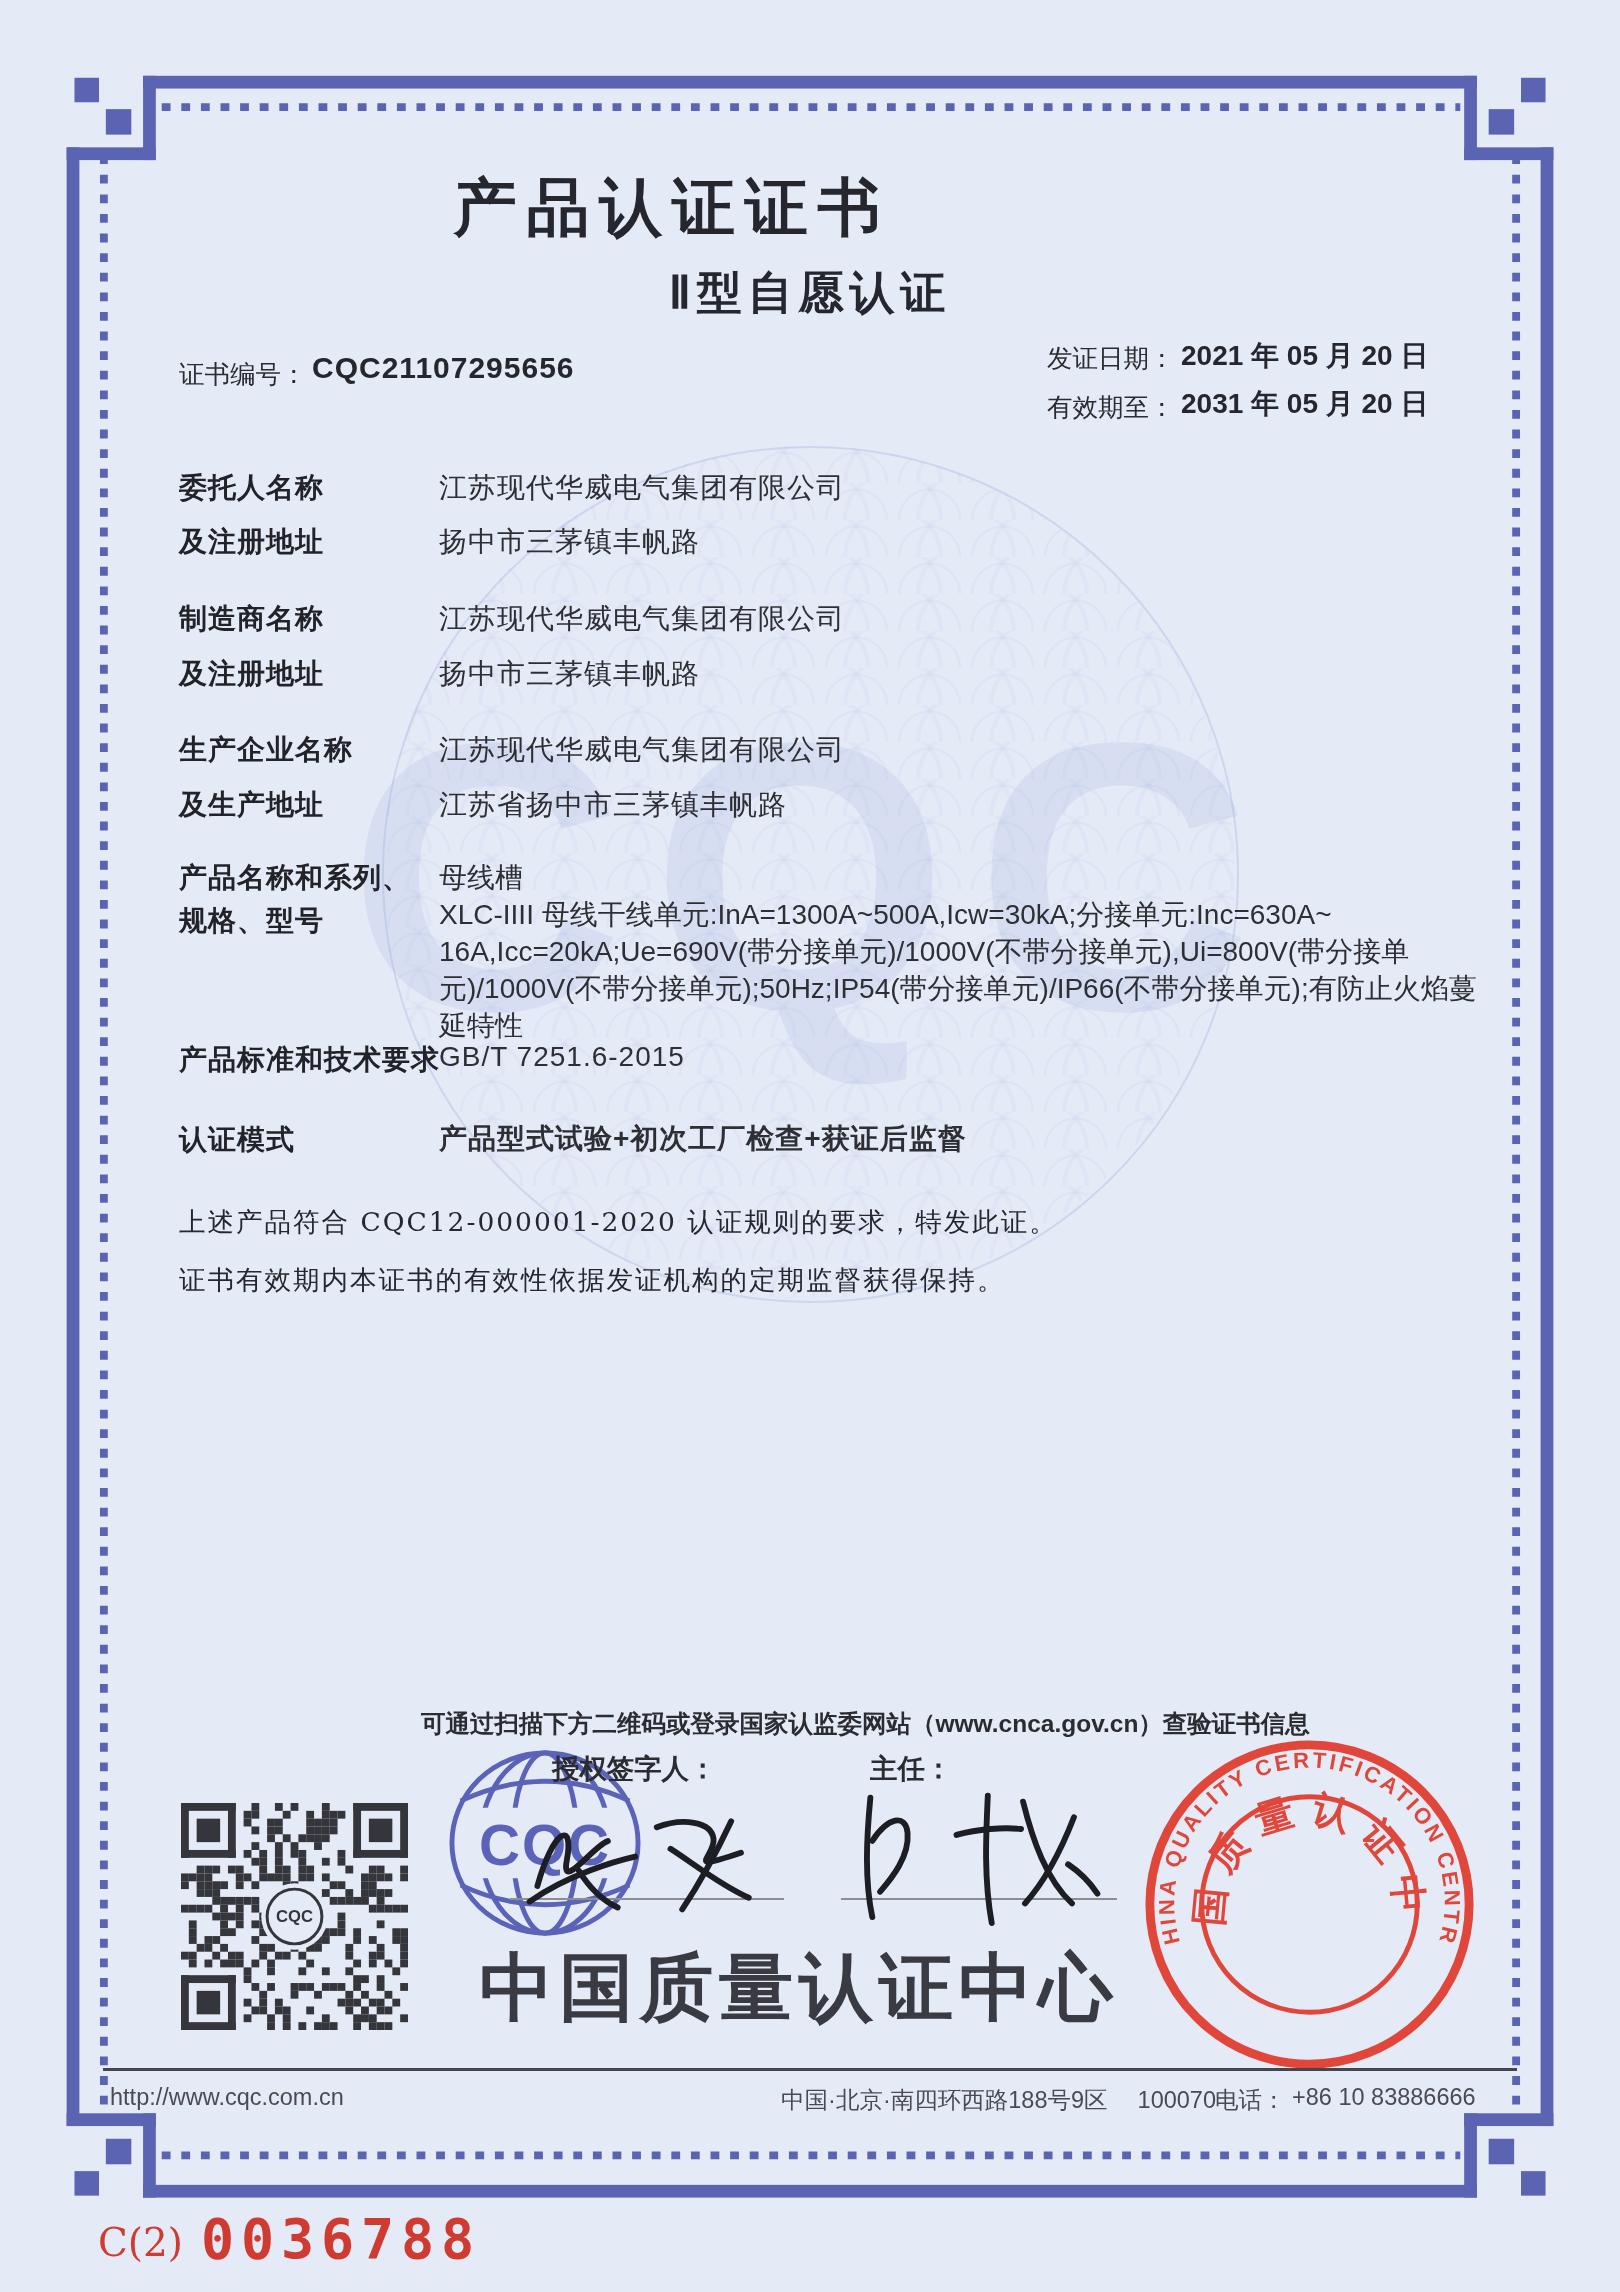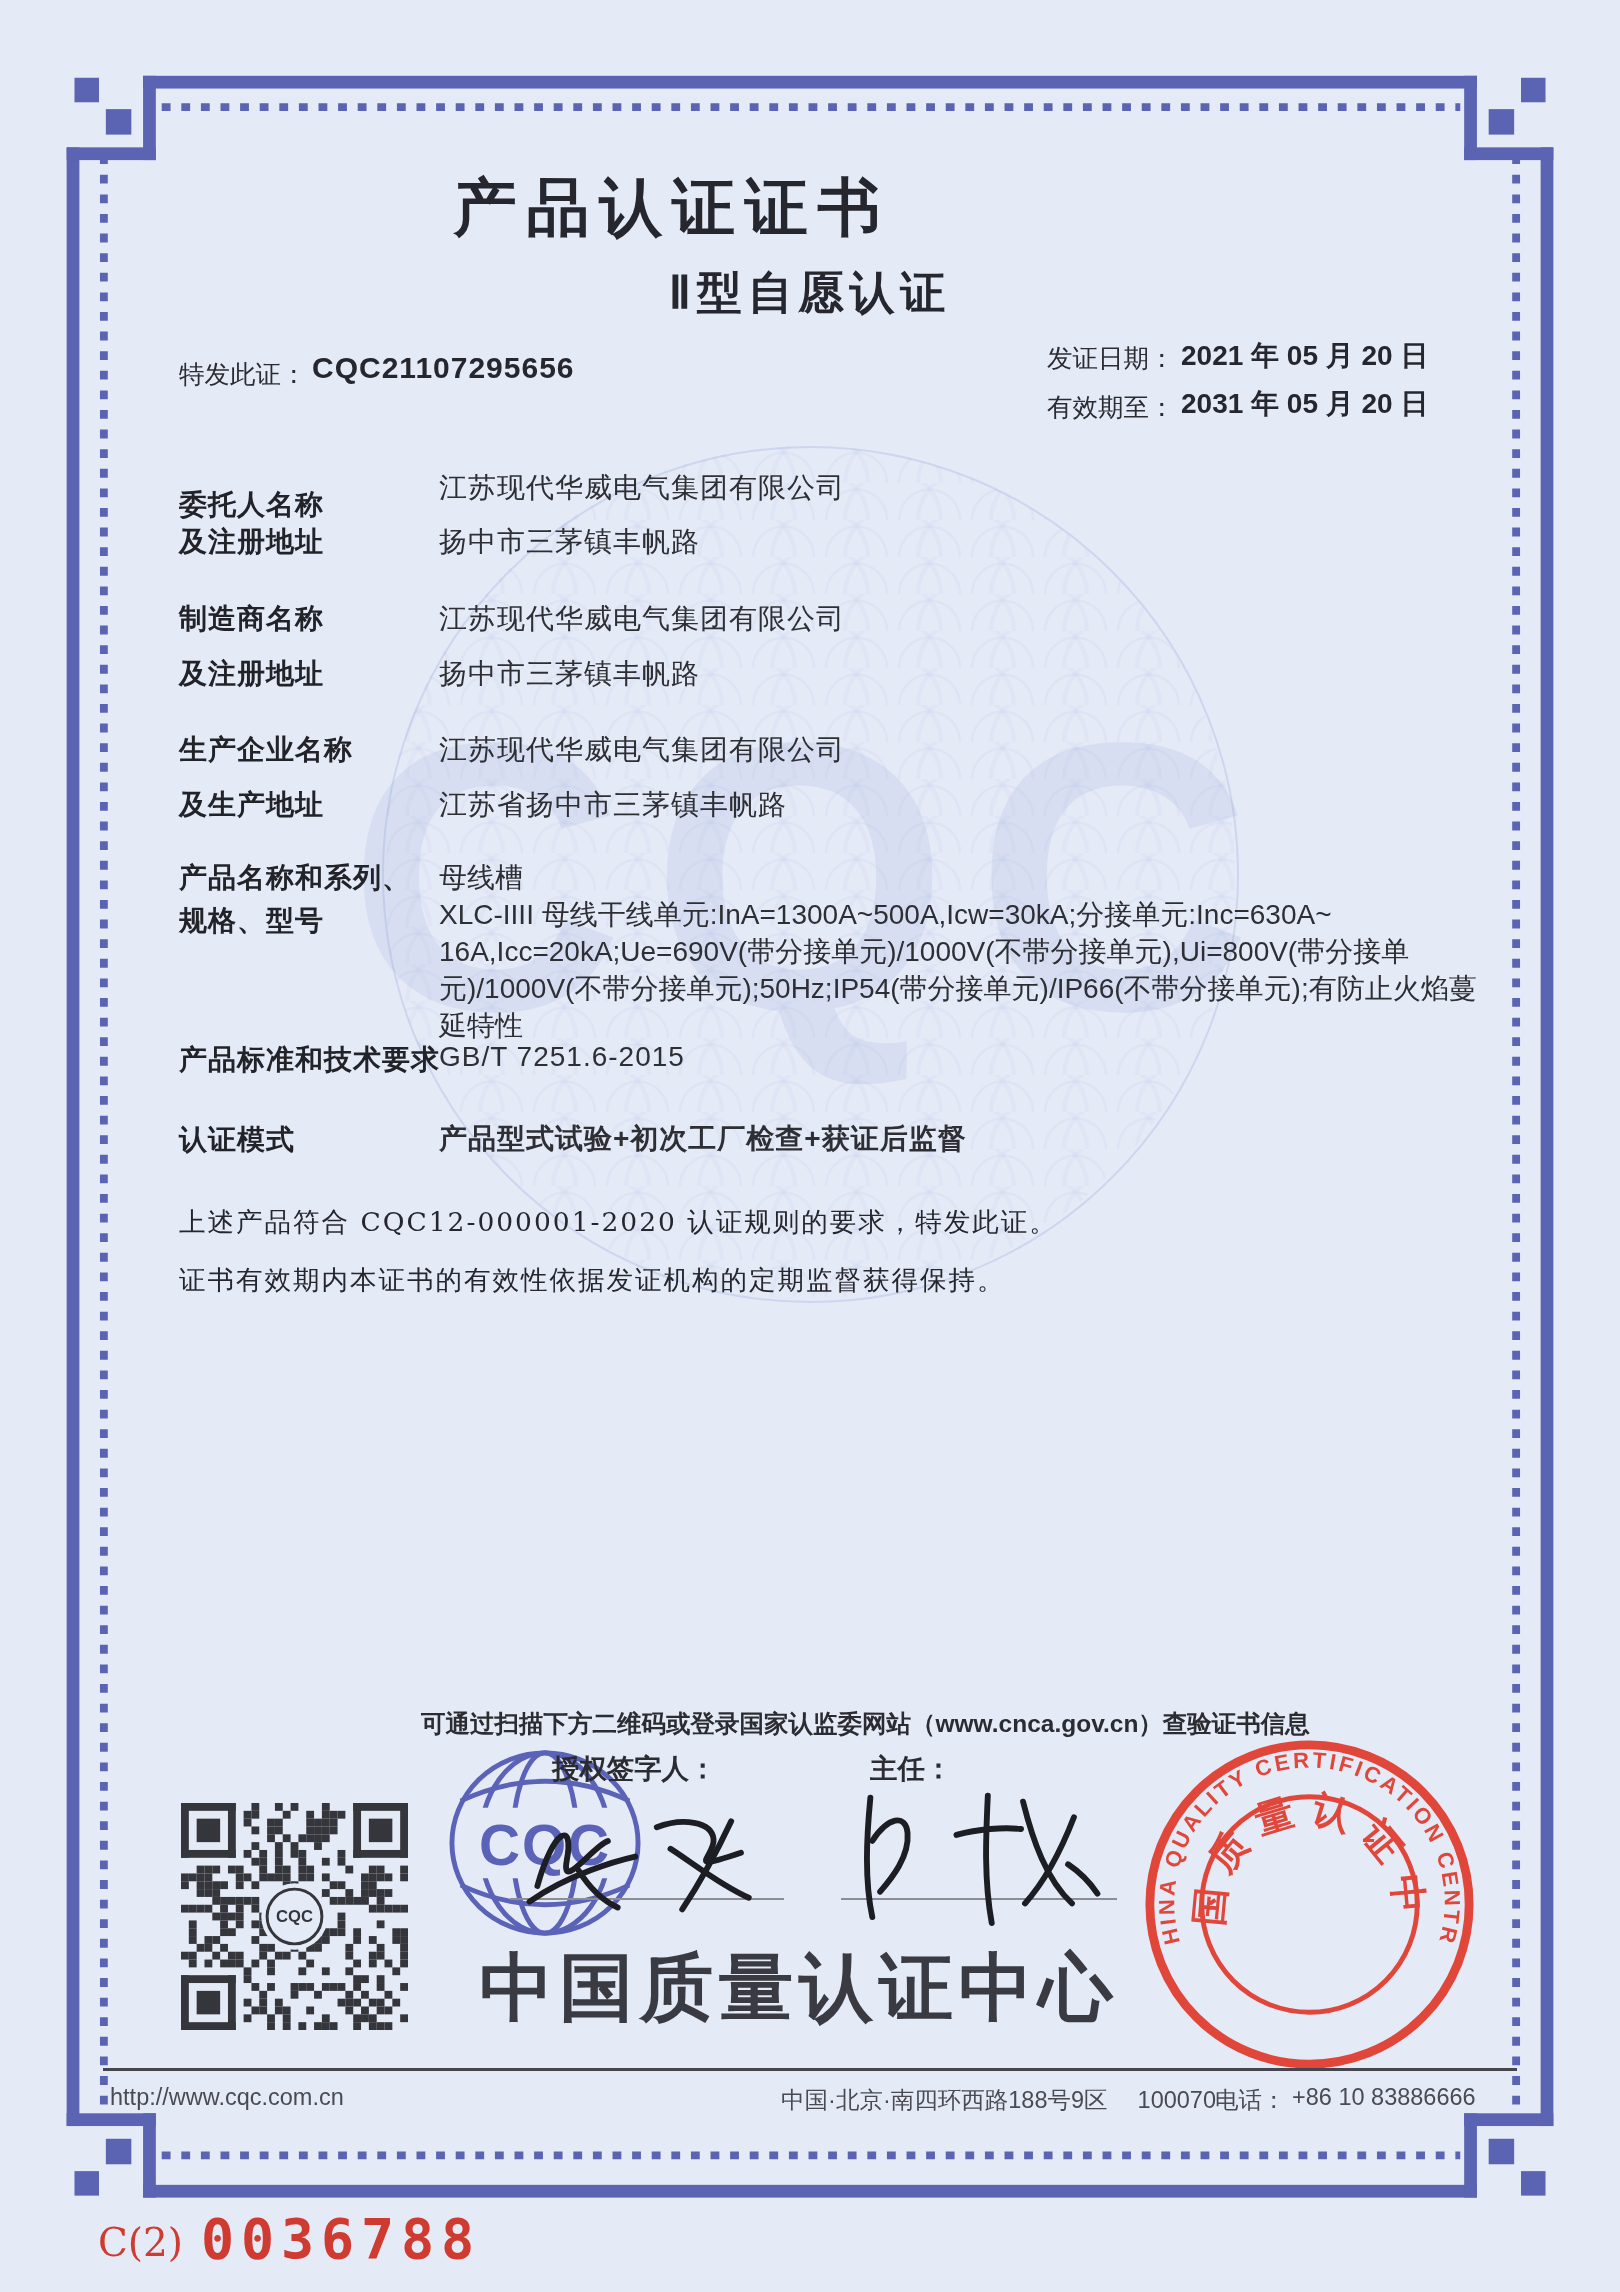--- a/index.html
+++ b/index.html
@@ -101,29 +101,29 @@
       <line x1="165" y1="109" x2="1490" y2="109"></line>
       <line x1="165" y1="2199" x2="1490" y2="2199"></line>
       <line x1="106" y1="158" x2="106" y2="2152"></line>
       <line x1="1547" y1="158" x2="1547" y2="2152"></line>
     </g>
   </svg>
 
   <div class="abs title">产品认证证书</div>
   <div class="abs subtitle">Ⅱ型自愿认证</div>
 
-  <div class="abs certno-label serif">特发此证：</div>
+  <div class="abs certno-label serif">证书编号：</div>
   <div class="abs certno-value">CQC21107295656</div>
 
   <div class="abs date-label serif" style="left:1047px;top:341px;">发证日期：</div>
   <div class="abs date-value" style="left:1181px;top:337px;">2021 年 05 月 20 日</div>
   <div class="abs date-label serif" style="left:1047px;top:390px;">有效期至：</div>
   <div class="abs date-value" style="left:1181px;top:385px;">2031 年 05 月 20 日</div>
 
-  <div class="abs flabel" style="top:469px;margin-top:17px;">委托人名称</div>
+  <div class="abs flabel" style="top:469px;">委托人名称</div>
   <div class="abs fvalue" style="top:469px;">江苏现代华威电气集团有限公司</div>
   <div class="abs flabel" style="top:523px;">及注册地址</div>
   <div class="abs fvalue" style="top:523px;">扬中市三茅镇丰帆路</div>
 
   <div class="abs flabel" style="top:600px;">制造商名称</div>
   <div class="abs fvalue" style="top:600px;">江苏现代华威电气集团有限公司</div>
   <div class="abs flabel" style="top:655px;">及注册地址</div>
   <div class="abs fvalue" style="top:655px;">扬中市三茅镇丰帆路</div>
 
   <div class="abs flabel" style="top:731px;">生产企业名称</div>

